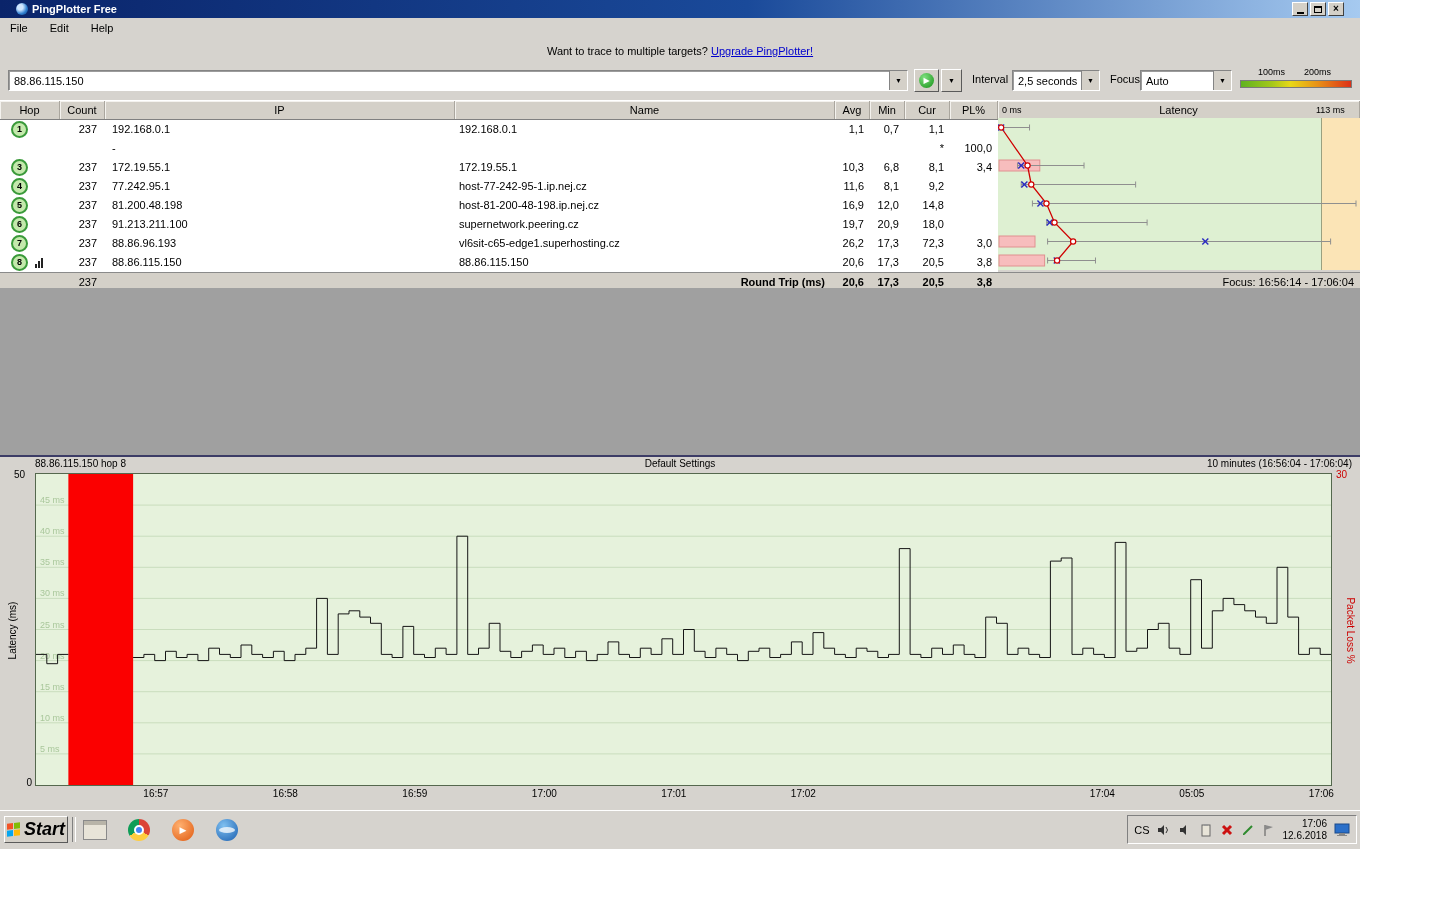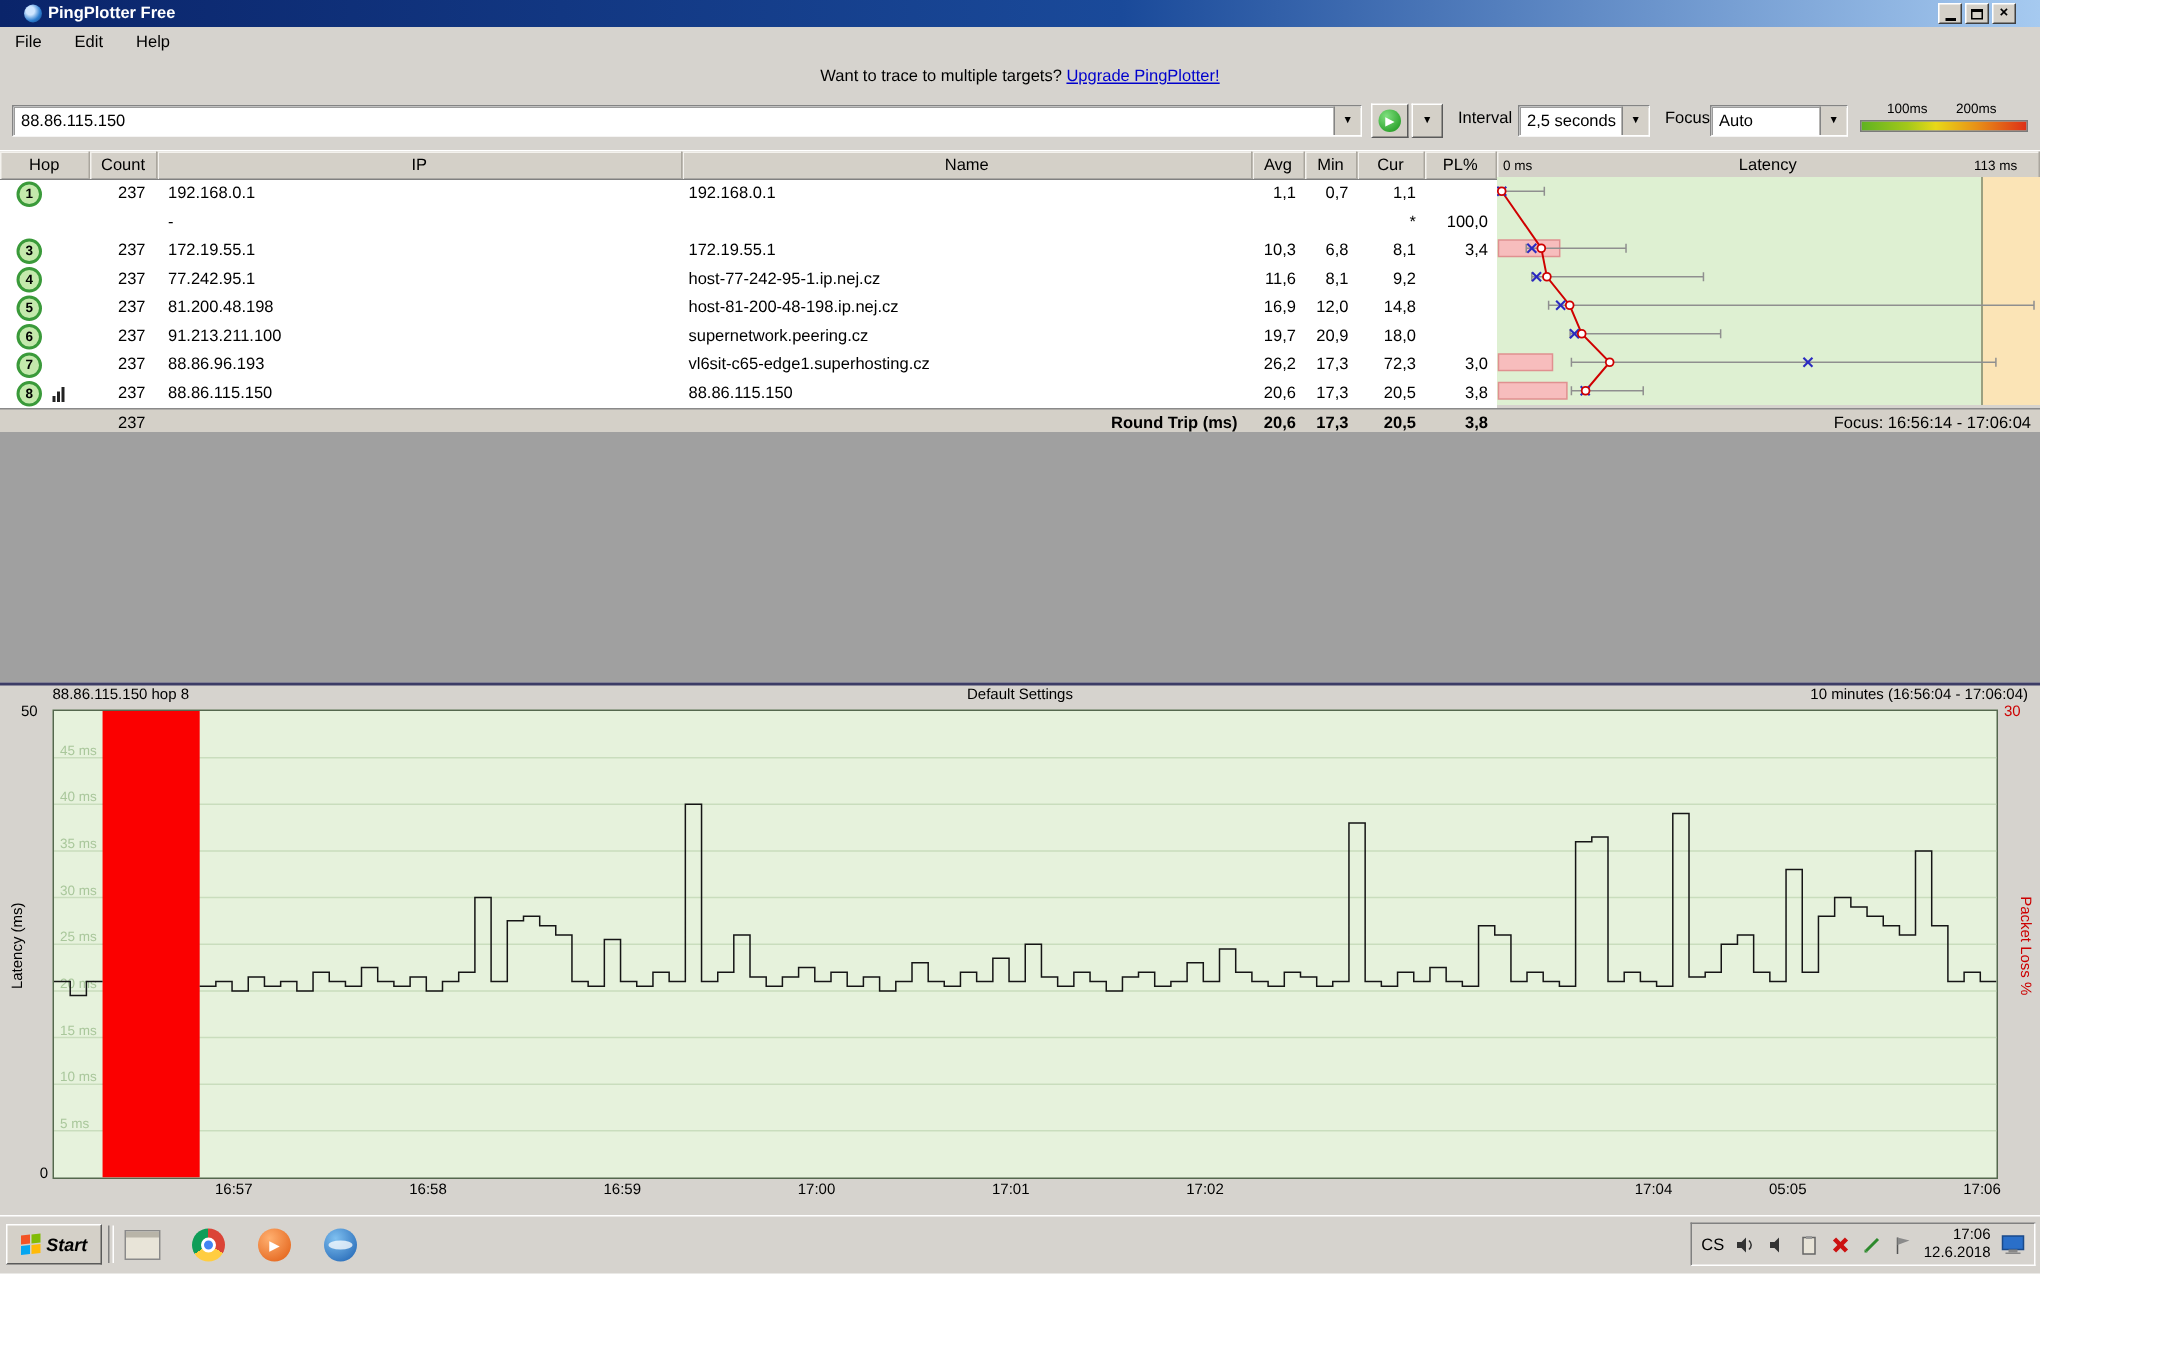--- a/index.html
+++ b/index.html
@@ -69,21 +69,21 @@
   .plot{position:absolute;left:35px;top:16px;width:1297px;height:313px;background:#e6f2dc;border:1px solid #55684e;box-sizing:border-box}
   .ylab{position:absolute;font-size:10px}
   .ylab-rot{position:absolute;left:-26px;top:168px;width:76px;text-align:center;transform:rotate(-90deg);font-size:10px}
   .y2lab-rot{position:absolute;left:1312px;top:168px;width:76px;text-align:center;transform:rotate(90deg);font-size:10px;color:#cc0000}
   .xticks{position:absolute;left:0;top:331px;width:100%;height:14px}
   .xtick{position:absolute;width:40px;text-align:center;font-size:10px}
   svg text{font-family:"Liberation Sans",sans-serif}
 
   
   .taskbar{position:absolute;left:0;top:810px;width:1360px;height:38px;background:#d6d3ce;border-top:1px solid #fff}
-  .startbtn{position:absolute;left:4px;top:5px;width:64px;height:27px;background:#d4d0c8;border:1px solid;border-color:#fff #5a5a5a #5a5a5a #fff;box-sizing:border-box;display:flex;align-items:center;justify-content:center;gap:4px;font-weight:bold;font-size:12px;font-style:italic}
+  .startbtn{position:absolute;left:4px;top:5px;width:64px;height:27px;background:#d4d0c8;border:1px solid;border-color:#fff #5a5a5a #5a5a5a #fff;box-sizing:border-box;display:flex;align-items:center;justify-content:center;gap:4px;font-weight:bold;font-size:18px;font-style:italic}
   .winflag{display:grid;grid-template-columns:6px 6px;grid-template-rows:6px 6px;gap:1px;transform:skewY(-6deg)}
   .winflag i{display:block}
   .winflag i:nth-child(1){background:#f35325}.winflag i:nth-child(2){background:#81bc06}
   .winflag i:nth-child(3){background:#05a6f0}.winflag i:nth-child(4){background:#ffba08}
   .tbdiv{position:absolute;left:72px;top:6px;width:2px;height:25px;border-left:1px solid #808080;border-right:1px solid #fff}
   .quick{position:absolute;left:82px;top:5px;display:flex;gap:18px;align-items:center;height:27px}
   .qicon{width:26px;height:26px;display:flex;align-items:center;justify-content:center}
   .ic-window{width:22px;height:18px;background:#e8e4d8;border:1px solid #8a8a8a;box-shadow:inset 0 4px 0 #b8b4a8}
   .ic-chrome{width:22px;height:22px;border-radius:50%;background:conic-gradient(#db4437 0 33%,#ffcd40 0 66%,#0f9d58 0 100%);position:relative}
   .ic-chrome::after{content:"";position:absolute;left:6px;top:6px;width:10px;height:10px;border-radius:50%;background:#4285f4;border:2px solid #fff;box-sizing:border-box}

